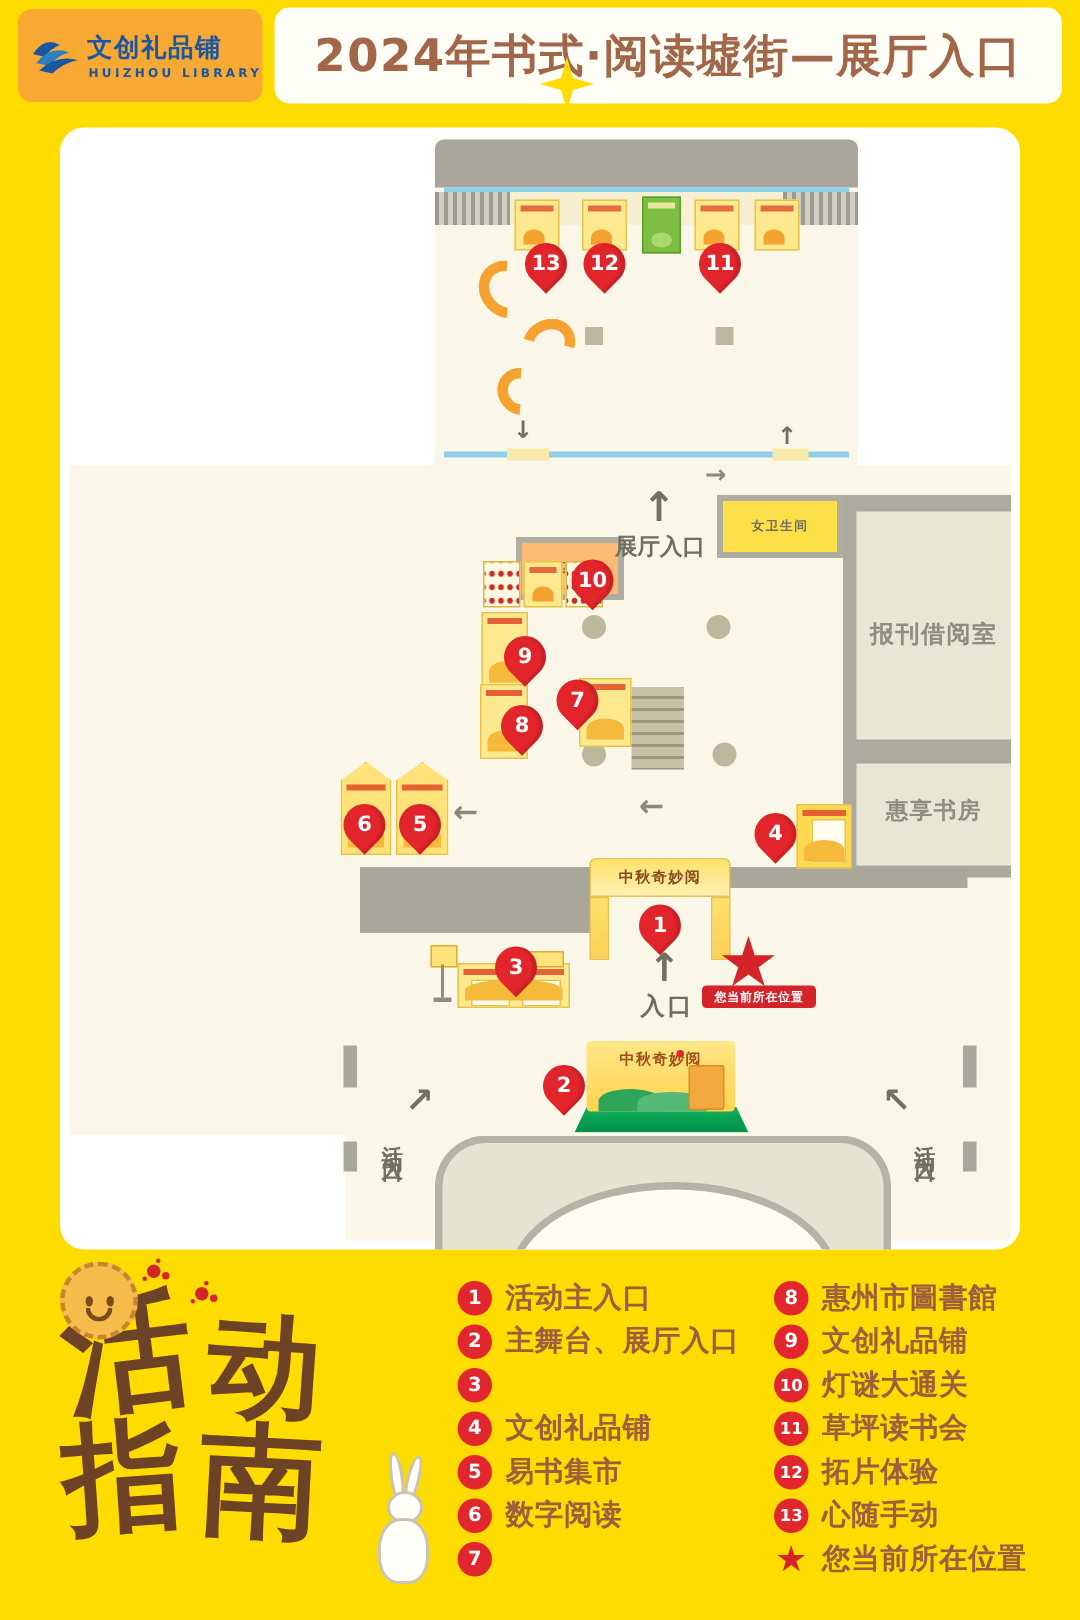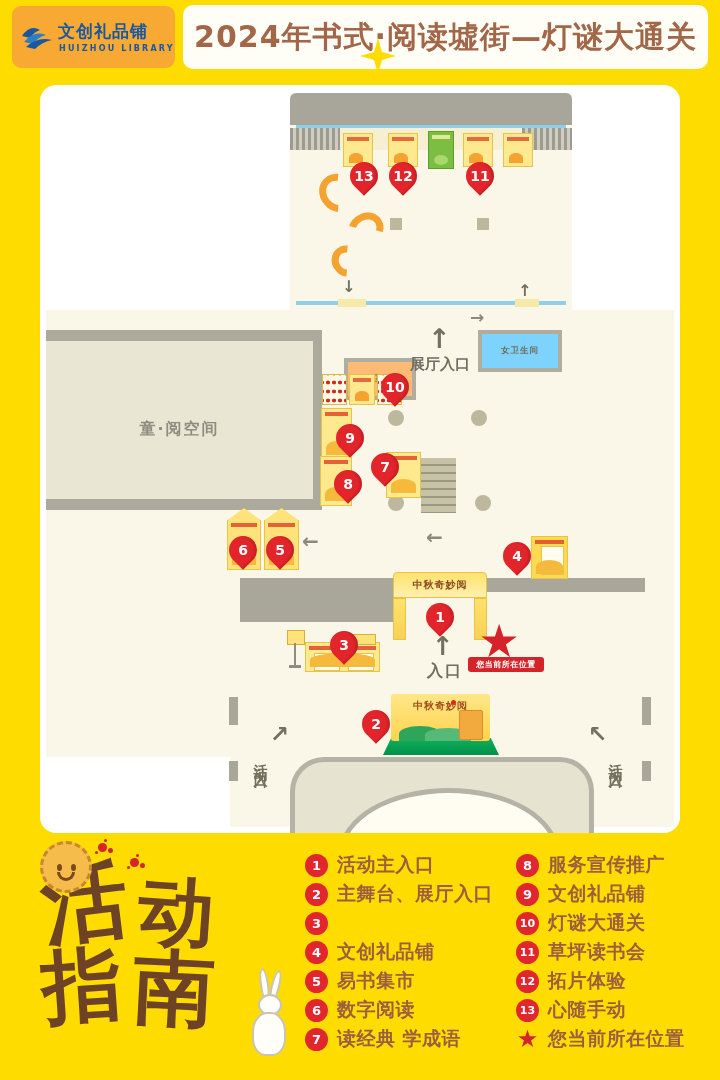--- a/index.html
+++ b/index.html
@@ -82,21 +82,21 @@
 <div class="abs logo-box">
   <svg class="abs" style="left:8px;top:16px;" width="36" height="28" viewBox="0 0 36 28">
     <path d="M2 14 Q10 2 20 8 Q14 10 10 16 Z" fill="#1A57A0"></path>
     <path d="M4 20 Q14 8 26 13 Q18 15 13 22 Z" fill="#2E7FC2"></path>
     <path d="M6 25 Q18 14 32 18 Q22 20 15 27 Z" fill="#1A57A0"></path>
   </svg>
   <div class="abs lib-cn">文创礼品铺</div>
   <div class="abs lib-en">HUIZHOU LIBRARY</div>
 </div>
 <div class="abs banner">
-  <span class="t">2024年书式·阅读墟街—灯谜大通关</span>
+  <span class="t">2024年书式·阅读墟街—展厅入口</span>
 </div>
 <div class="abs hdr-star"></div>
 
 <div class="abs map">
   <div class="abs floor"></div>
   <div class="abs white-bl"></div>
 
   <div class="abs top-room" style="position:absolute;">
     <div class="abs roof"></div>
     <div class="abs blueline" style="left:6px;top:32px;width:270px;height:3px;"></div>
@@ -115,28 +115,25 @@
     <div class="abs pillar-sq" style="left:187px;top:125px;"></div>
     <div class="abs blueline" style="left:6px;top:208px;width:270px;height:4px;"></div>
     <div class="abs door" style="left:48px;top:206px;width:28px;height:8px;"></div>
     <div class="abs door" style="left:225px;top:206px;width:24px;height:8px;"></div>
     <div class="abs arrow" style="left:52px;top:186px;font-size:16px;">↓</div>
     <div class="abs arrow" style="left:228px;top:190px;font-size:16px;">↑</div>
   </div>
 
   <div class="abs arrow light" style="left:430px;top:224px;font-size:17px;">→</div>
 
-  <div class="abs room" style="left:6px;top:245px;width:276px;height:180px;border-top-width:11px;border-bottom-width:11px;border-right-width:9px;">
-    <div class="room-label" style="top:78px;font-size:16px;">童·阅空间</div>
-  </div>
 
   <div class="abs wc" style="left:304px;top:245px;width:72px;height:42px;background:#fdba74;margin-top:28px;">
     <span>男卫生间</span>
   </div>
-  <div class="abs wc" style="left:438px;top:245px;width:84px;height:42px;background:#7dd3fc;">
+  <div class="abs wc" style="left:438px;top:245px;width:84px;height:42px;background:#fde047;">
     <span>女卫生间</span>
   </div>
   <div class="abs arrow" style="left:388px;top:240px;font-size:27px;">↑</div>
   <div class="abs" style="left:356px;top:270px;width:88px;text-align:center;font-size:15px;font-weight:900;color:#6F6E60;">展厅入口</div>
 
   <div class="abs" style="left:282px;top:289px;width:80px;height:31px;display:flex;gap:2px;z-index:2;">
     <div class="lantern-grid" style="width:25px;height:31px;"></div>
     <div class="poster" style="position:relative;width:26px;height:31px;"></div>
     <div class="lantern-grid" style="width:25px;height:31px;"></div>
   </div>
@@ -144,20 +141,26 @@
   <div class="abs pillar" style="left:348px;top:325px;"></div>
   <div class="abs pillar" style="left:431px;top:325px;"></div>
   <div class="abs pillar" style="left:348px;top:410px;"></div>
   <div class="abs pillar" style="left:435px;top:410px;"></div>
 
   <div class="abs booth" style="left:281px;top:323px;width:31px;height:52px;"></div>
   <div class="abs booth" style="left:280px;top:371px;width:32px;height:50px;"></div>
   <div class="abs booth" style="left:346px;top:367px;width:35px;height:46px;"></div>
   <div class="abs stairs" style="left:381px;top:373px;width:35px;height:55px;"></div>
 
+  <div class="abs room" style="left:522px;top:245px;width:112px;height:172px;border-top-width:11px;border-left-width:9px;border-bottom-width:9px;">
+    <div class="room-label" style="top:72px;font-size:16px;letter-spacing:1px;">报刊借阅室</div>
+  </div>
+  <div class="abs room" style="left:522px;top:417px;width:112px;height:83px;border-left-width:9px;border-top-width:7px;border-bottom-width:8px;">
+    <div class="room-label" style="top:22px;font-size:15px;letter-spacing:1px;">惠享书房</div>
+  </div>
 
   <div class="abs booth tent" style="left:187px;top:423px;width:34px;height:62px;"></div>
   <div class="abs booth tent" style="left:224px;top:423px;width:35px;height:62px;"></div>
   <div class="abs arrow light" style="left:262px;top:446px;font-size:20px;">←</div>
   <div class="abs arrow light" style="left:386px;top:442px;font-size:20px;">←</div>
   <div class="abs booth" style="left:491px;top:451px;width:37px;height:43px;background:#FFD94F;">
     <div class="abs" style="left:9px;top:9px;width:21px;height:27px;background:#FFFDF0;border:1px solid #E8C34A;"></div>
   </div>
 
   <div class="abs wall" style="left:200px;top:493px;width:154px;height:44px;"></div>
@@ -296,26 +299,25 @@
 <div class="abs leg-row" style="left:305px;top:969px;">
   <div class="leg-num">5</div>
   <div class="leg-txt">易书集市</div>
 </div>
 <div class="abs leg-row" style="left:305px;top:998px;">
   <div class="leg-num">6</div>
   <div class="leg-txt">数字阅读</div>
 </div>
 <div class="abs leg-row" style="left:305px;top:1027px;">
   <div class="leg-num">7</div>
-  <div class="leg-txt">读经典 学成语</div>
 </div>
 
 <div class="abs leg-row" style="left:516px;top:853px;">
   <div class="leg-num">8</div>
-  <div class="leg-txt">服务宣传推广</div>
+  <div class="leg-txt">惠州市圖書館</div>
 </div>
 <div class="abs leg-row" style="left:516px;top:882px;">
   <div class="leg-num">9</div>
   <div class="leg-txt">文创礼品铺</div>
 </div>
 <div class="abs leg-row" style="left:516px;top:911px;">
   <div class="leg-num" style="font-size:11px;">10</div>
   <div class="leg-txt">灯谜大通关</div>
 </div>
 <div class="abs leg-row" style="left:516px;top:940px;">

